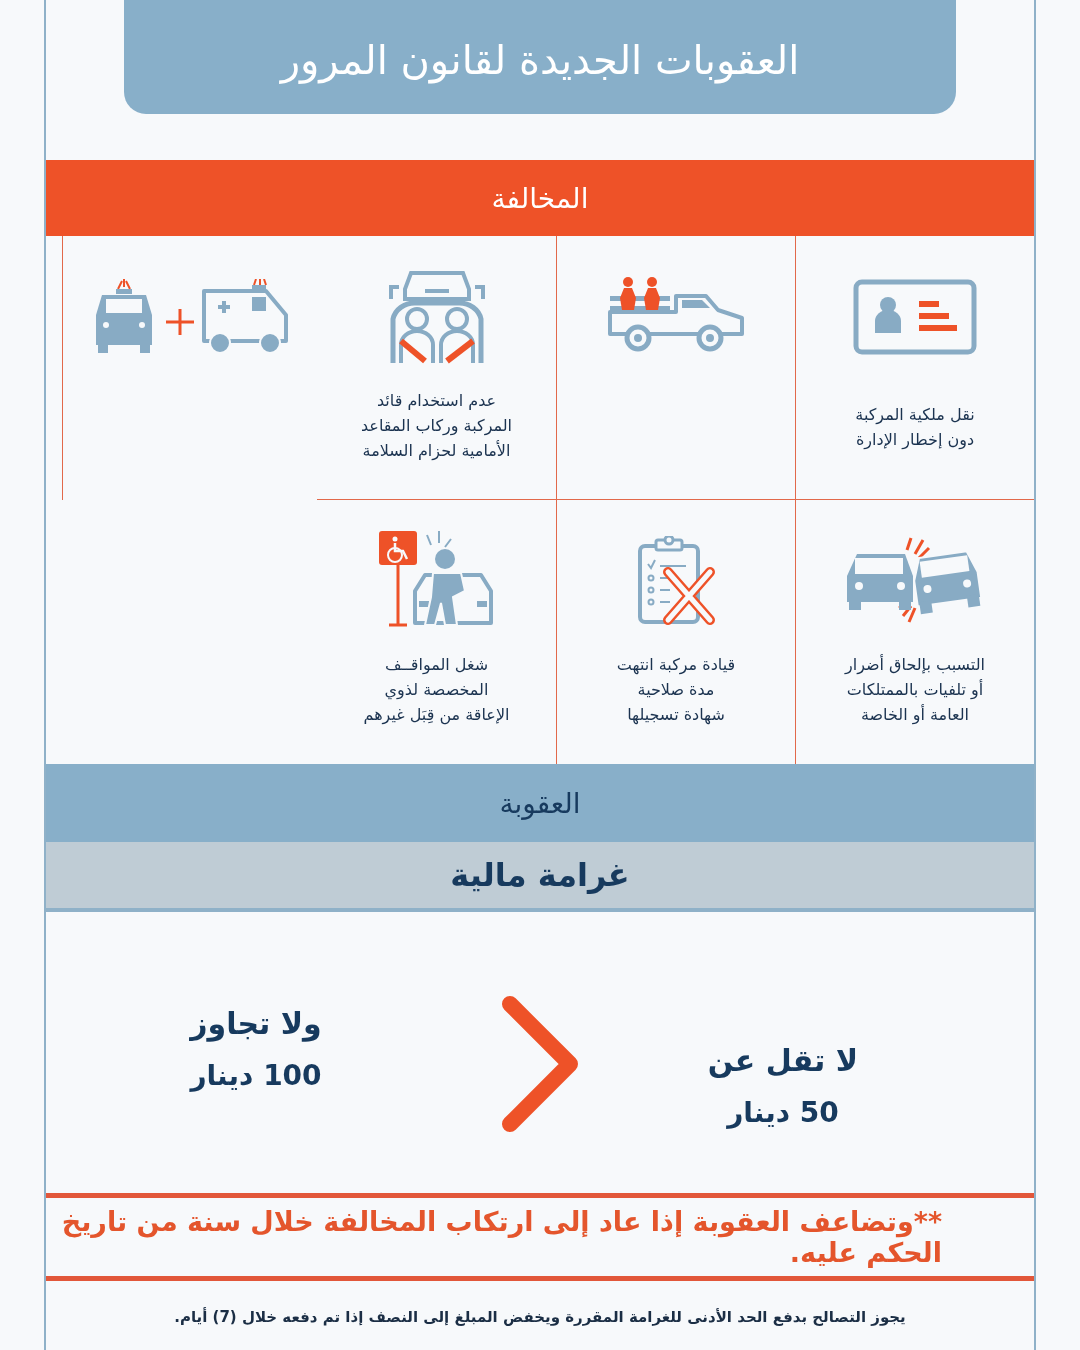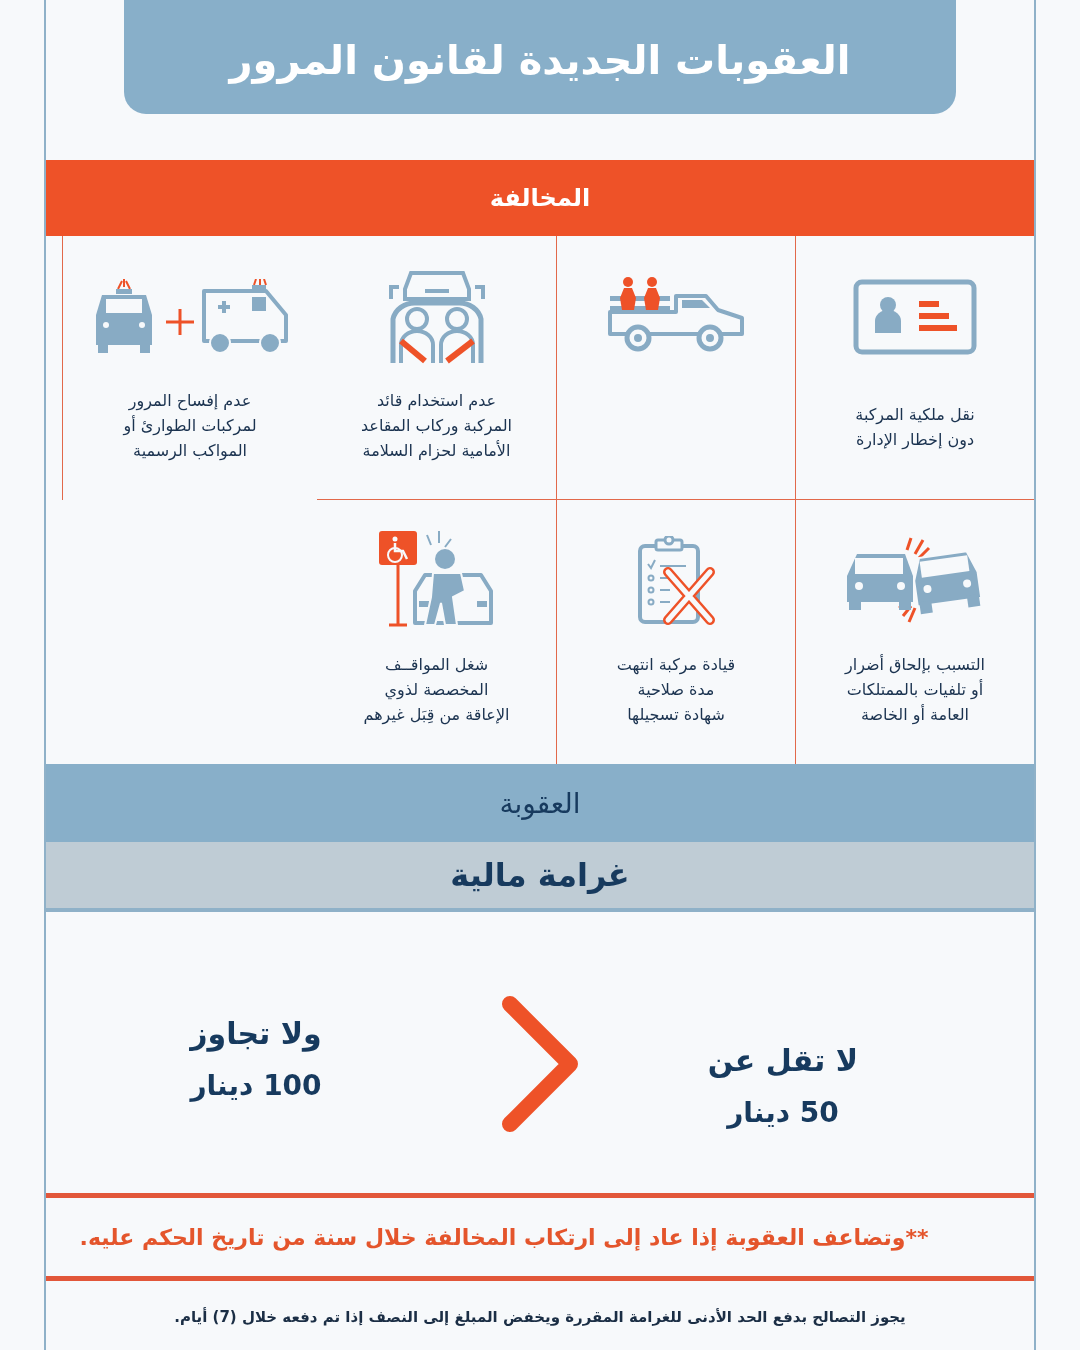--- a/index.html
+++ b/index.html
@@ -8,27 +8,27 @@
 
     .frame-line { position: absolute; top: 0; bottom: 0; width: 2px; background: #8fb1c8; }
     .frame-left { left: 44px; }
     .frame-right { left: 1034px; }
 
     .title-box {
       position: absolute; left: 124px; top: 0; width: 832px; height: 114px;
       background: #88afc9; border-radius: 0 0 22px 22px;
       display: flex; align-items: center; justify-content: center;
     }
-    .title-box h1 { color: #ffffff; font-family: "DejaVu Sans", sans-serif; font-weight: bold; font-size: 40px; padding-top: 6px; }
+    .title-box h1 { color: #ffffff; font-family: "DejaVu Sans", sans-serif; font-weight: normal; font-size: 40px; padding-top: 6px; }
 
     .violation-header {
       position: absolute; left: 46px; top: 160px; width: 988px; height: 76px;
       background: #ee5228; display: flex; align-items: center; justify-content: center;
     }
-    .violation-header span { color: #fff; font-weight: bold; font-size: 24px; }
+    .violation-header span { color: #fff; font-weight: normal; font-size: 28px; }
 
     .grid {
       position: absolute; left: 46px; top: 236px; width: 988px; height: 528px;
       display: grid; grid-template-columns: 239px 239px 239px 255px;
       grid-template-rows: 264px 264px;
       direction: rtl;
     }
     .cell {
       position: relative; border-left: 1.5px solid #e2694a; border-bottom: 1.5px solid #e2694a;
       display: flex; flex-direction: column; align-items: center;
@@ -52,31 +52,31 @@
       background: #bfccd5; display: flex; align-items: center; justify-content: center;
       border-bottom: 4px solid #8fb1c8;
     }
     .fine-header span { font-weight: bold; font-size: 32px; color: #173a5e; }
 
     .range { position: absolute; left: 46px; top: 916px; width: 988px; height: 278px; }
     .range-col { position: absolute; top: 90px; width: 300px; text-align: center; }
     .range-col .h { font-weight: bold; font-size: 30px; color: #173a5e; }
     .range-col .v { font-weight: bold; font-size: 28px; color: #173a5e; margin-top: 18px; }
     .range-min { left: 587px; margin-top: 37px; }
-    .range-max { left: 60px; margin-top: 10px; }
+    .range-max { left: 60px; }
     .chevron { position: absolute; left: 452px; top: 78px; width: 84px; height: 140px; }
 
     .rule { position: absolute; left: 46px; width: 988px; height: 5px; background: #e2573a; }
     .rule1 { top: 1193px; }
     .rule2 { top: 1276px; }
 
     .note-orange {
-      position: absolute; left: 56px; top: 1200px; width: 896px; height: 74px;
+      position: absolute; left: 46px; top: 1200px; width: 896px; height: 74px;
       display: flex; align-items: center; justify-content: center;
-      color: #e4552c; font-weight: bold; font-size: 22px;
+      color: #e4552c; font-weight: bold; font-size: 27px;
     }
     .note-dark {
       position: absolute; left: 46px; top: 1284px; width: 988px; height: 66px;
       display: flex; align-items: center; justify-content: center;
       color: #1b2e45; font-weight: bold; font-size: 15px;
     }
   </style>
 </head>
 <body>
 
@@ -166,25 +166,20 @@
         <path d="M88 30 V56 M74 43 H102" stroke="#ee5228" stroke-width="3"></path>
         <path d="M162 6 L164 0 M168 6 L168 0 M174 6 L172 0" stroke="#ee5228" stroke-width="2"></path>
         <rect x="160" y="6" width="14" height="4" fill="#88abc4"></rect>
         <path d="M112 12 H174 L194 36 V62 H112 Z" fill="#f7f9fb" stroke="#88abc4" stroke-width="4" stroke-linejoin="round"></path>
         <path d="M126 28 H138 M132 22 V34" stroke="#88abc4" stroke-width="4"></path>
         <rect x="160" y="18" width="14" height="14" fill="#88abc4"></rect>
         <circle cx="128" cy="64" r="10" fill="#88abc4" stroke="#f7f9fb" stroke-width="2"></circle>
         <circle cx="178" cy="64" r="10" fill="#88abc4" stroke="#f7f9fb" stroke-width="2"></circle>
       </svg>
     </div>
-    <div class="label">
-      <span>عدم إفساح المرور</span>
-      <span>لمركبات الطوارئ أو</span>
-      <span>المواكب الرسمية</span>
-    </div>
   </div>
 
   <div class="cell row2">
     <div class="icon">
       <svg width="140" height="90" viewBox="0 0 140 90">
         <path d="M62 14 L66 2 M70 18 L78 4 M74 22 L84 12" stroke="#ee5228" stroke-width="3"></path>
         <path d="M58 80 L66 70 M64 86 L70 72 M54 72 L64 66" stroke="#ee5228" stroke-width="3"></path>
         <path d="M12 18 H60 L68 40 V66 H2 V40 Z" fill="#88abc4"></path>
         <rect x="10" y="22" width="48" height="16" fill="#f7f9fb"></rect>
         <circle cx="14" cy="50" r="4" fill="#f7f9fb"></circle>

